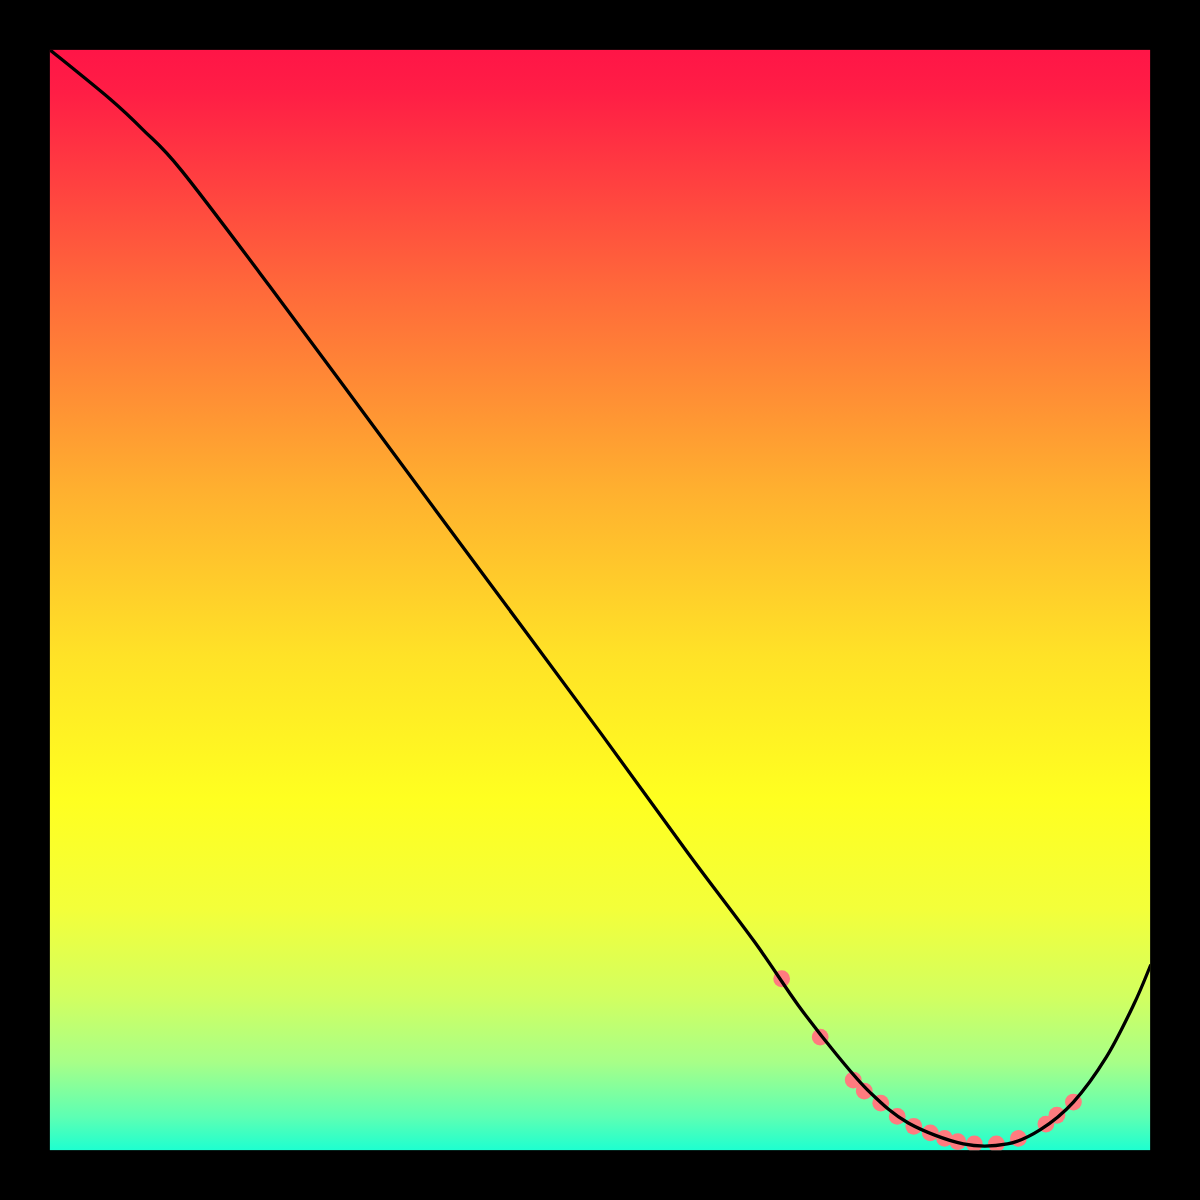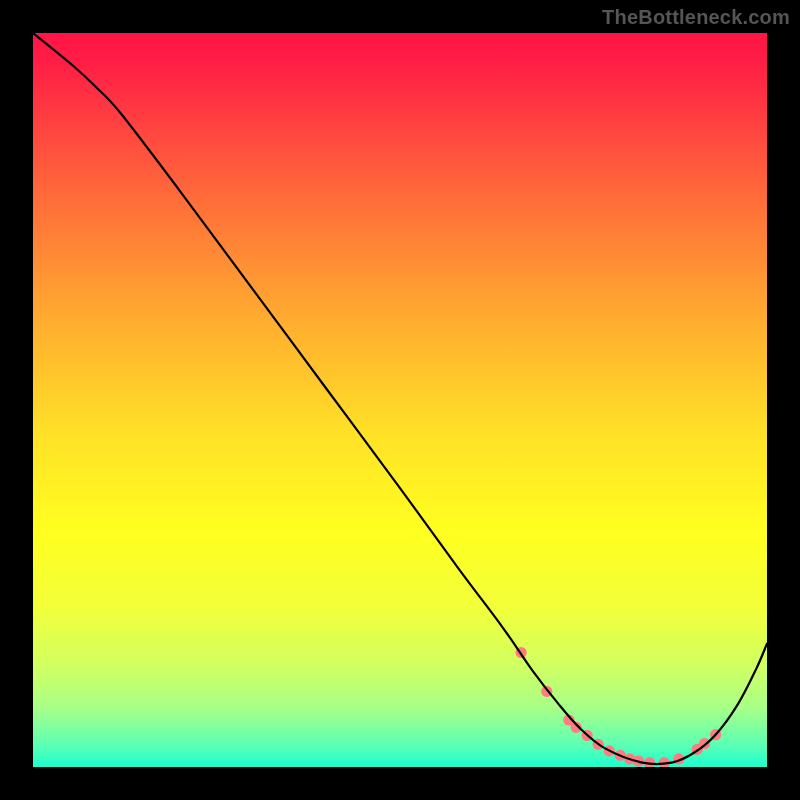--- a/index.html
+++ b/index.html
@@ -38,21 +38,20 @@
   .plot svg {
     display: block;
     width: 100%;
     height: 100%;
   }
 </style>
 </head>
 <body>
 
 <div class="frame">
-  <div class="watermark">TheBottleneck.com</div>
 
   <div class="plot">
     <svg id="chart-svg" viewBox="0 0 734 734" preserveAspectRatio="none">
       <defs>
         <linearGradient id="bg-grad" x1="0" y1="0" x2="0" y2="1">
             <stop offset="0.00%" stop-color="#ff1547"></stop>
             <stop offset="4.00%" stop-color="#ff1e45"></stop>
             <stop offset="22.00%" stop-color="#ff6a3a"></stop>
             <stop offset="40.00%" stop-color="#ffb02f"></stop>
             <stop offset="55.00%" stop-color="#ffe227"></stop>

